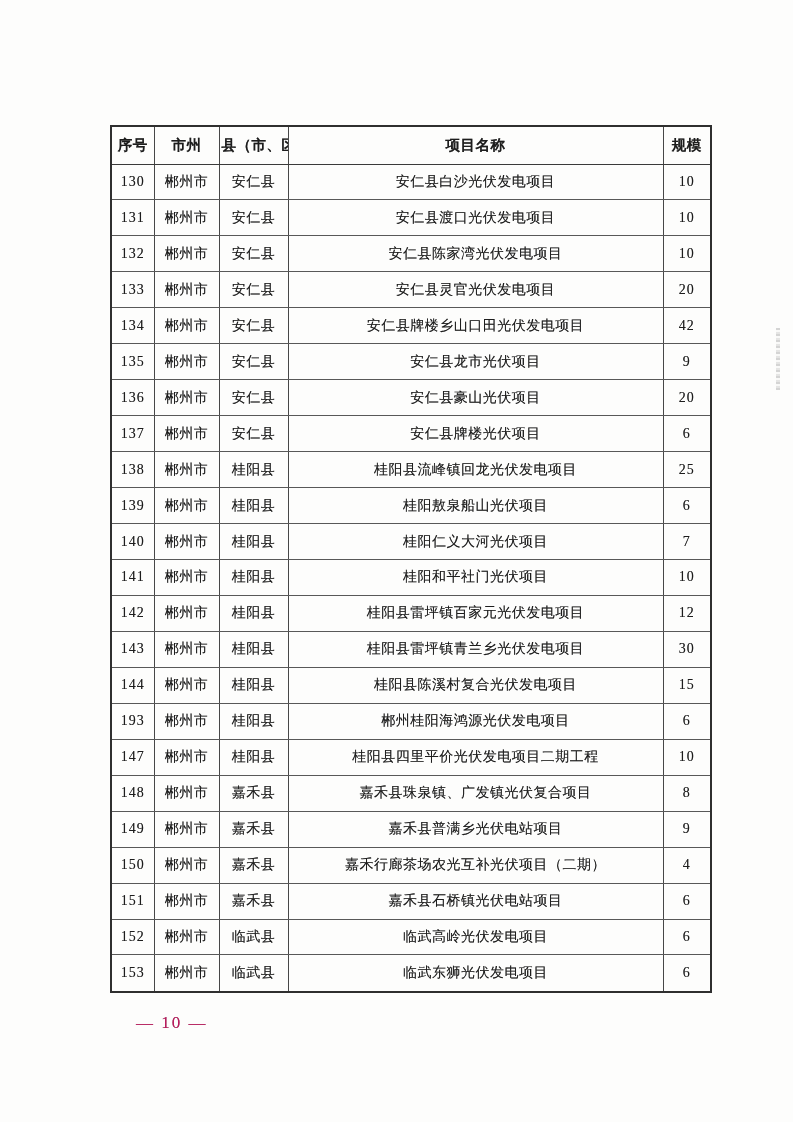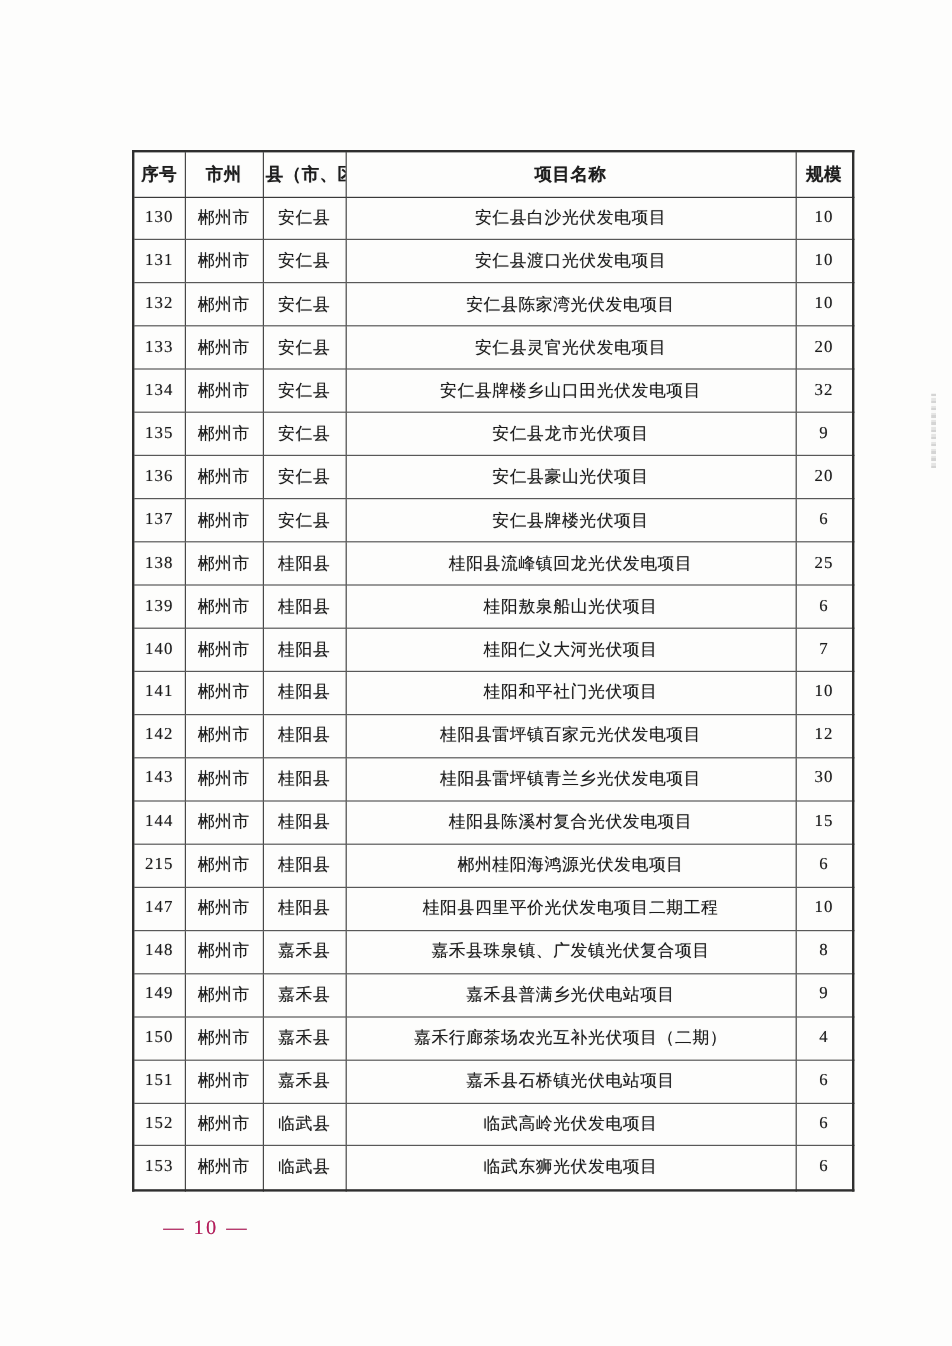--- a/index.html
+++ b/index.html
@@ -118,21 +118,21 @@
           <td>郴州市</td>
           <td>安仁县</td>
           <td>安仁县灵官光伏发电项目</td>
           <td class="num">20</td>
         </tr>
         <tr>
           <td class="num">134</td>
           <td>郴州市</td>
           <td>安仁县</td>
           <td>安仁县牌楼乡山口田光伏发电项目</td>
-          <td class="num">32</td>
+          <td class="num">42</td>
         </tr>
         <tr>
           <td class="num">135</td>
           <td>郴州市</td>
           <td>安仁县</td>
           <td>安仁县龙市光伏项目</td>
           <td class="num">9</td>
         </tr>
         <tr>
           <td class="num">136</td>
@@ -191,21 +191,21 @@
           <td class="num">30</td>
         </tr>
         <tr>
           <td class="num">144</td>
           <td>郴州市</td>
           <td>桂阳县</td>
           <td>桂阳县陈溪村复合光伏发电项目</td>
           <td class="num">15</td>
         </tr>
         <tr>
-          <td class="num">215</td>
+          <td class="num">193</td>
           <td>郴州市</td>
           <td>桂阳县</td>
           <td>郴州桂阳海鸿源光伏发电项目</td>
           <td class="num">6</td>
         </tr>
         <tr>
           <td class="num">147</td>
           <td>郴州市</td>
           <td>桂阳县</td>
           <td>桂阳县四里平价光伏发电项目二期工程</td>

